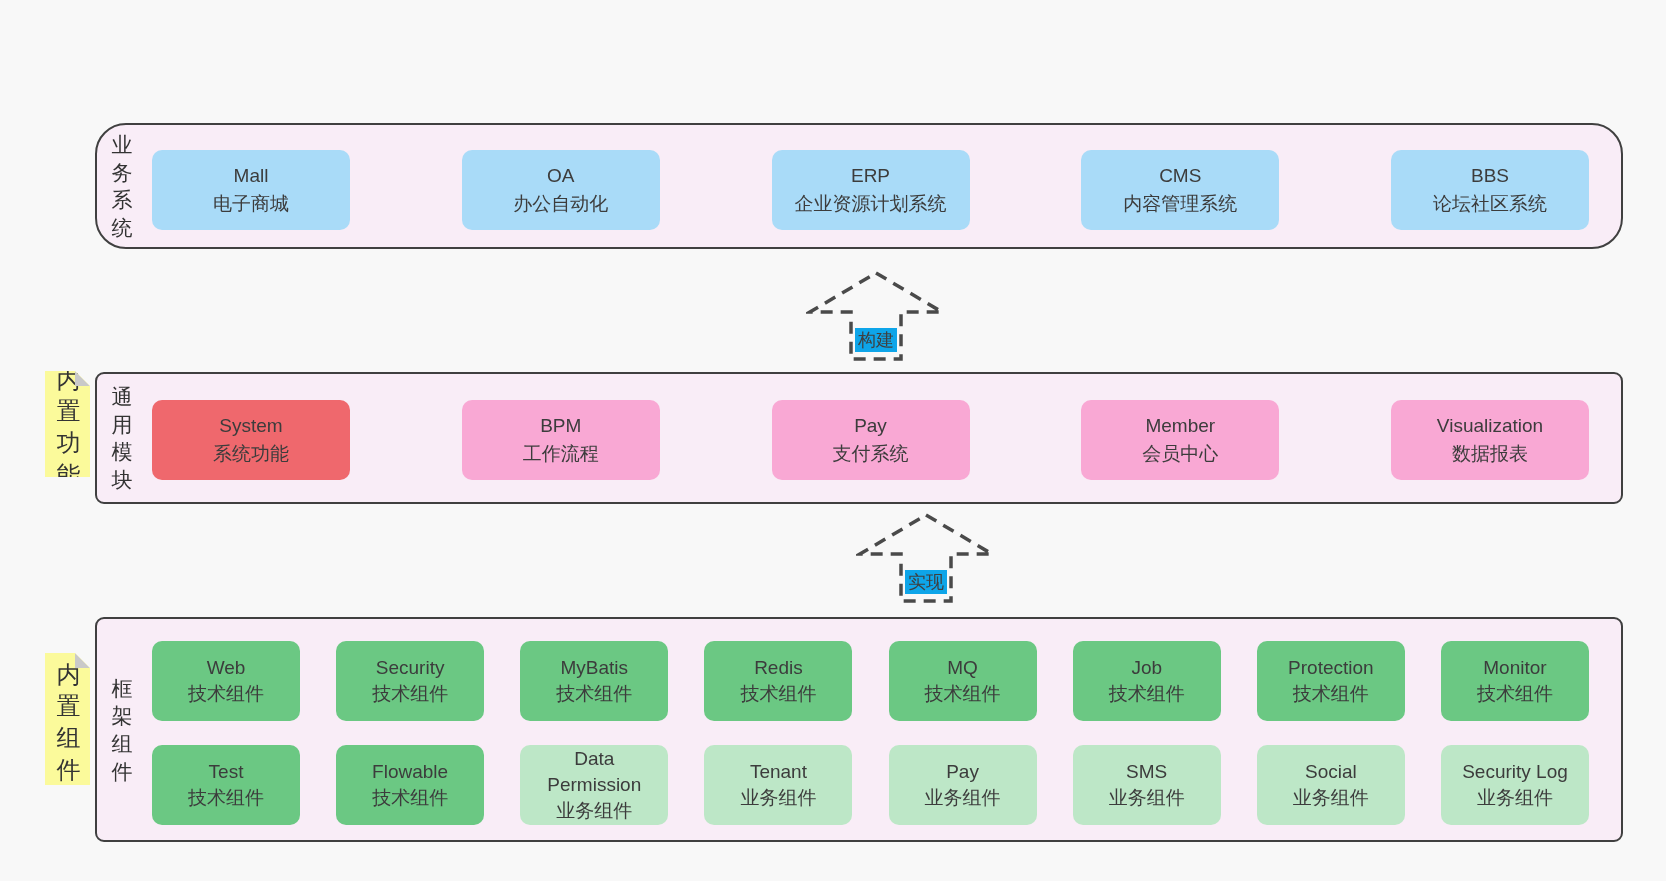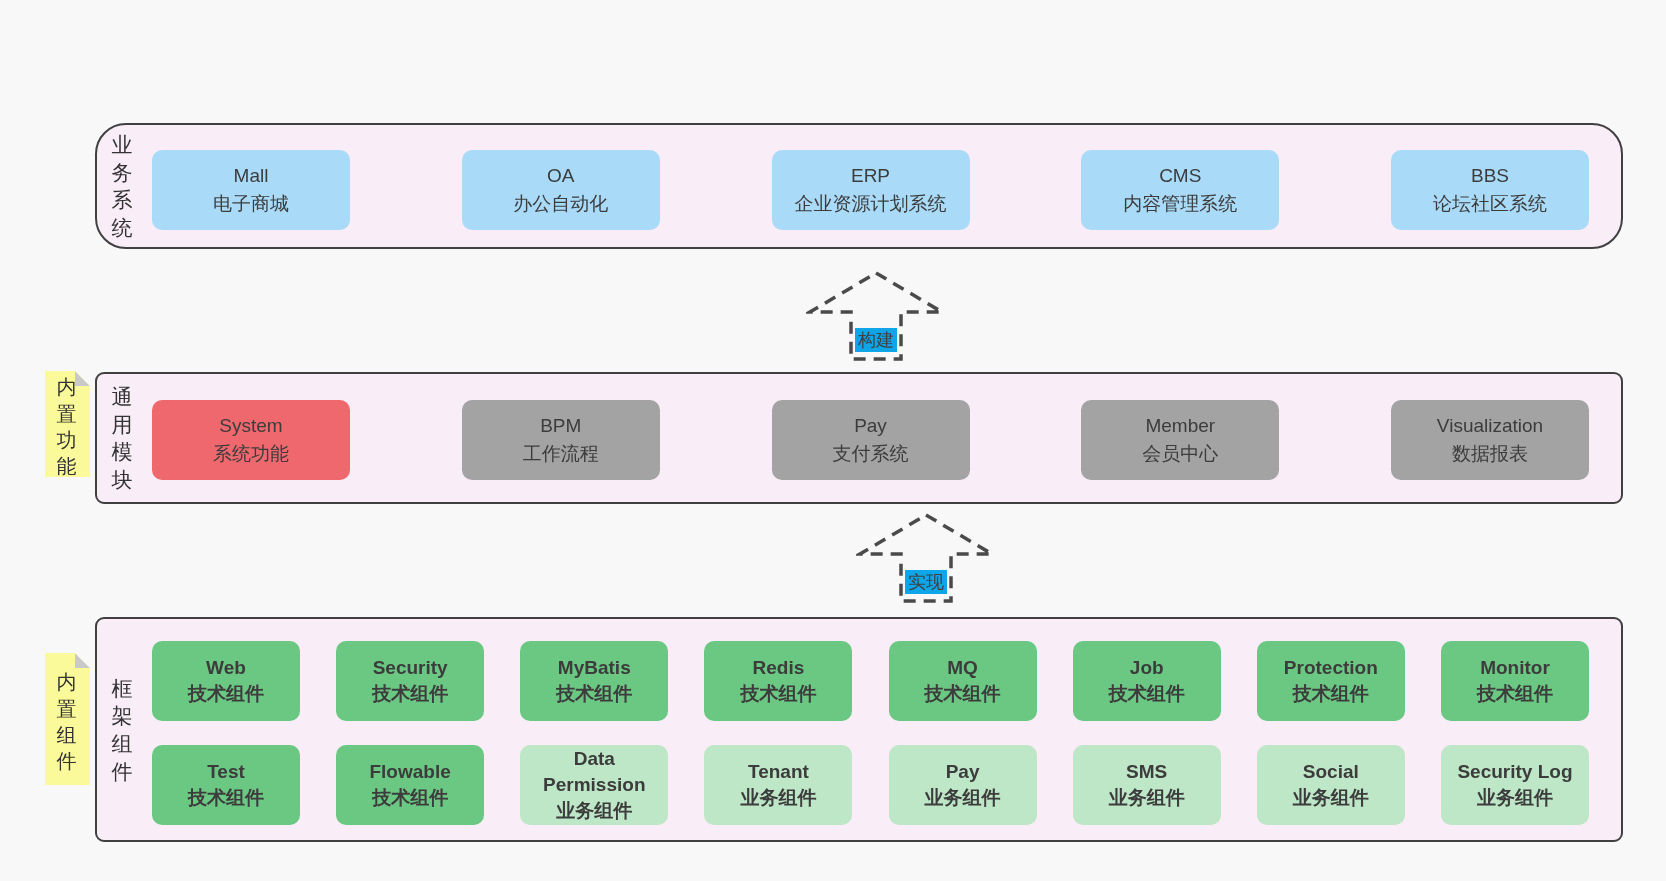--- a/index.html
+++ b/index.html
@@ -63,25 +63,25 @@
     justify-content: center;
     text-align: center;
     box-sizing: border-box;
     padding: 0 12px;
     height: 80px;
     font-size: 19px;
     line-height: 1.5;
     color: #3c3c3c;
   }
   .band-top .box, .band-mid .box { width: 198px; }
-  .band-bottom .box { width: 148px; line-height: 1.38; font-weight: bold; }
+  .band-bottom .box { width: 148px; line-height: 1.38; }
 
   .box.blue   { background: #a9dbf8; }
   .box.red    { background: #ef686d; }
-  .box.pink   { background: #a3a3a3; }
+  .box.pink   { background: #f9a8d4; }
   .box.green  { background: #6bc883; }
   .box.lgreen { background: #bde7c7; }
 
   
   .sticky {
     position: absolute;
     left: 45px;
     width: 45px;
     background: #fbfa9b;
     clip-path: polygon(0 0, calc(100% - 15px) 0, 100% 15px, 100% 100%, 0 100%);
@@ -95,24 +95,24 @@
     position: absolute;
     top: 0;
     right: 0;
     width: 15px;
     height: 15px;
     background: #c9c9c9;
     clip-path: polygon(0 0, 100% 100%, 0 100%);
   }
   .sticky-text {
     width: 22px;
-    font-size: 20px;
+    font-size: 24px;
     line-height: 1.32;
     word-break: break-all;
-    text-align: left;
+    text-align: center;
     color: #333;
     margin-top: 6px;
   }
 
   
   .arrow {
     position: absolute;
     width: 140px;
     height: 92px;
   }

